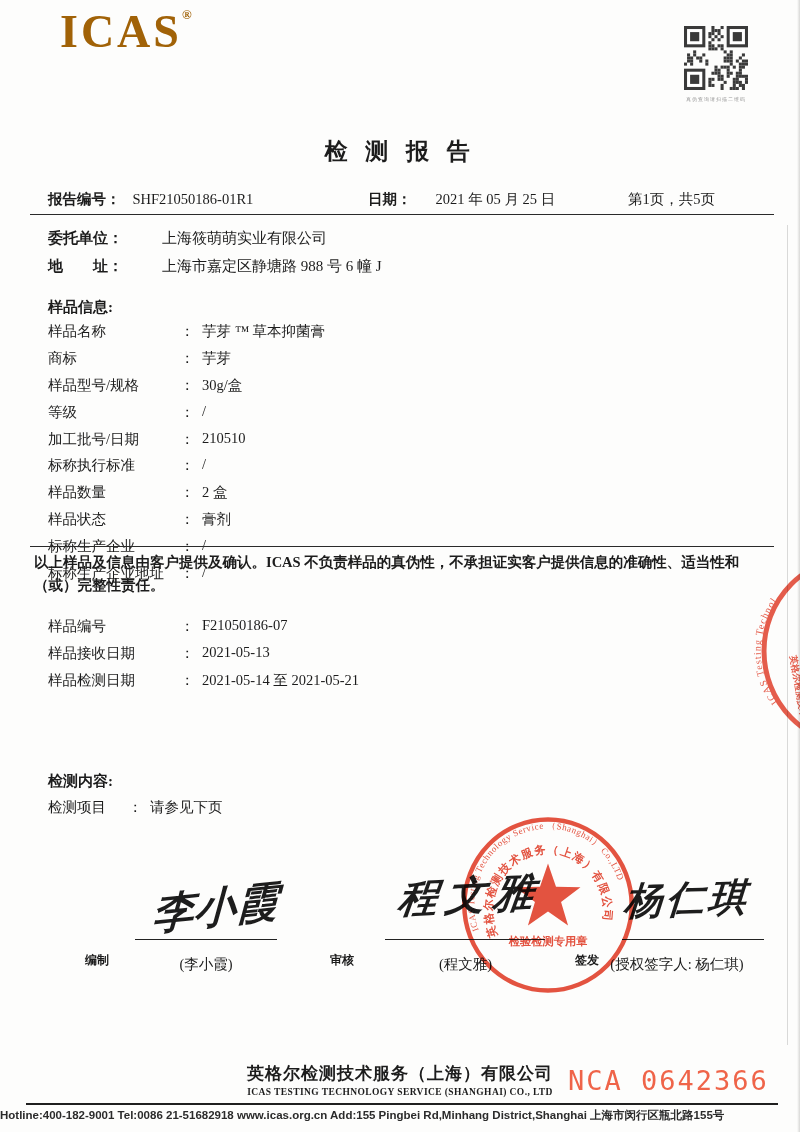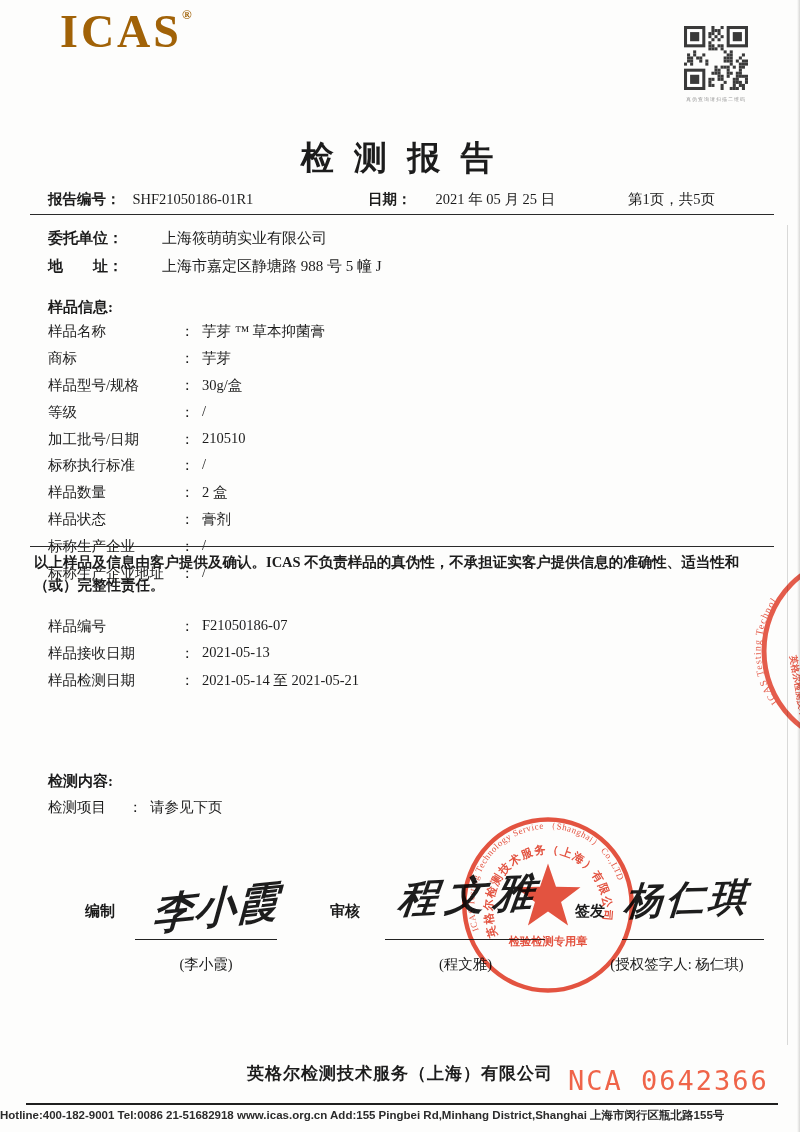--- a/index.html
+++ b/index.html
@@ -15,21 +15,21 @@
   
   .logo{position:absolute;left:60px;top:8px;color:#a16207;}
   .logo .brand{font-size:46px;font-weight:bold;letter-spacing:3px;line-height:1;}
   .logo .reg{font-size:13px;vertical-align:28px;}
   .logo .sub{font-size:21px;letter-spacing:5px;margin-top:6px;font-weight:bold;}
 
   
   .qr-wrap{position:absolute;left:684px;top:26px;width:64px;text-align:center;}
   .qr-caption{font-size:5px;color:#9a9a9a;letter-spacing:1px;white-space:nowrap;margin-top:2px;font-family:"Liberation Sans",sans-serif;}
 
-  .title{position:absolute;left:0;top:136px;width:100%;text-align:center;font-size:33px;font-weight:bold;letter-spacing:6px;}
+  .title{position:absolute;left:0;top:136px;width:100%;text-align:center;font-size:23px;font-weight:bold;letter-spacing:6px;}
 
   .meta-row{position:absolute;left:0;top:190px;width:100%;font-size:14.5px;}
   .meta-row .lbl{font-weight:bold;}
   .m-report{position:absolute;left:48px;}
   .m-report .val{margin-left:12px;font-family:"Liberation Serif",serif;}
   .m-date{position:absolute;left:368px;}
   .m-date .val{margin-left:24px;}
   .m-page{position:absolute;left:628px;}
   .rule-top{position:absolute;left:30px;top:214px;width:744px;border-top:1.5px solid #2a2a2a;}
 
@@ -49,21 +49,21 @@
   .kv .val{display:inline-block;}
   .kv-sample{top:322px;}
   .kv-meta{top:617px;}
   .kv-test{top:798px;}
   .kv-test .lbl{width:80px;}
 
   .rule-mid{position:absolute;left:30px;top:546px;width:744px;border-top:1.5px solid #2a2a2a;}
   .disclaimer{position:absolute;left:34px;top:551px;width:738px;font-size:14.5px;font-weight:600;line-height:23px;}
 
   
-  .sig-label{position:absolute;font-size:15px;font-weight:bold;top:902px;}
+  .sig-label{position:absolute;font-size:12px;font-weight:bold;top:952px;}
   .sig-lab-1{left:85px;} .sig-lab-2{left:330px;} .sig-lab-3{left:575px;z-index:1;}
   .sig-line{position:absolute;top:939px;border-top:1.2px solid #222;}
   .sig-line-1{left:135px;width:142px;} .sig-line-2{left:385px;width:160px;} .sig-line-3{left:622px;width:142px;}
   .sig-script{position:absolute;font-style:italic;font-weight:bold;color:#1d1d1d;white-space:nowrap;}
   .script-1{left:152px;top:880px;font-size:42px;transform:rotate(-6deg) skewX(-8deg);}
   .script-2{left:398px;top:868px;font-size:40px;letter-spacing:8px;transform:rotate(-3deg) skewX(-10deg);}
   .script-3{left:624px;top:874px;font-size:38px;letter-spacing:4px;transform:rotate(-2deg) skewX(-6deg);}
   .sig-caption{position:absolute;top:955px;font-size:14.5px;}
   .cap-1{left:142px;width:128px;text-align:center;}
   .cap-2{left:388px;width:155px;text-align:center;}
@@ -225,21 +225,21 @@
     </span>
     <span class="m-page">第1页，共5页</span>
   </div>
   <div class="rule-top"></div>
 
   <div class="client">
     <div class="row">
       <span class="lbl">委托单位：</span><span class="val">上海筱萌萌实业有限公司</span>
     </div>
     <div class="row">
-      <span class="lbl">地　　址：</span><span class="val">上海市嘉定区静塘路 988 号 5 幢 J</span>
+      <span class="lbl">地　　址：</span><span class="val">上海市嘉定区静塘路 988 号 6 幢 J</span>
     </div>
   </div>
 
   <div class="sec-head head-sample">样品信息:</div>
   <div class="kv kv-sample">
     <div class="row">
         <span class="lbl">样品名称</span>
         <span class="colon">：</span>
         <span class="val">芋芽 ™ 草本抑菌膏</span>
       </div>
@@ -357,18 +357,19 @@
         </defs>
       <text font-size="10" fill="#e2402c" font-family="Liberation Serif, serif" letter-spacing="1">
         <textPath href="#edgeArc">ICAS Testing Technology</textPath>
       </text>
       <text x="46" y="104" font-size="9" fill="#e2402c" font-weight="bold" transform="rotate(80 46 104)" font-family="Liberation Serif, serif">英格尔检测技术服务</text>
     </svg>
   </div>
 
   <div class="footer-co">
     <div class="cn">英格尔检测技术服务（上海）有限公司</div>
+    <div class="en">ICAS TESTING TECHNOLOGY SERVICE (SHANGHAI) CO., LTD</div>
   </div>
   <div class="nca">NCA 0642366</div>
   <div class="rule-footer"></div>
   <div class="footer-contact">Hotline:400-182-9001  Tel:0086 21-51682918  www.icas.org.cn  Add:155 Pingbei Rd,Minhang District,Shanghai 上海市闵行区瓶北路155号</div>
 
 </div>
 
 </body></html>

